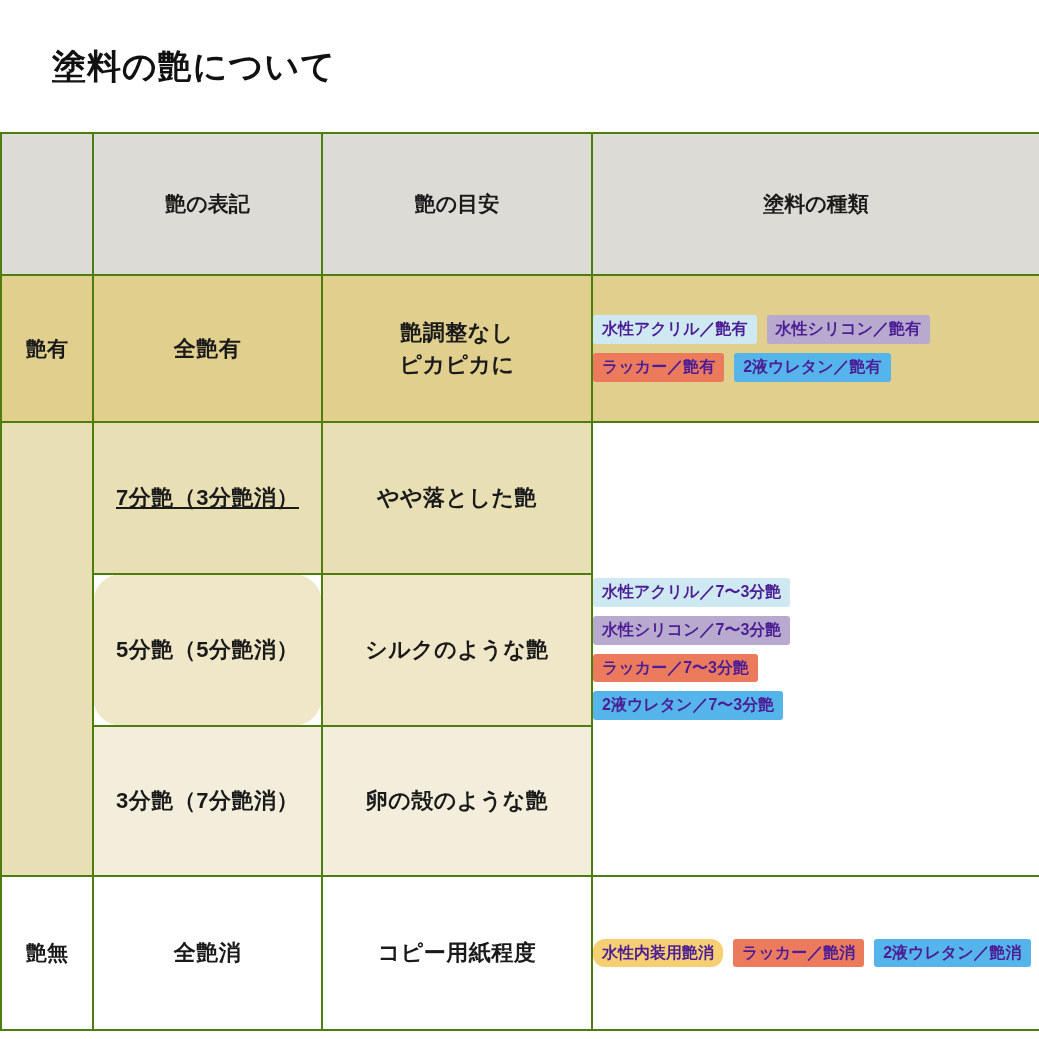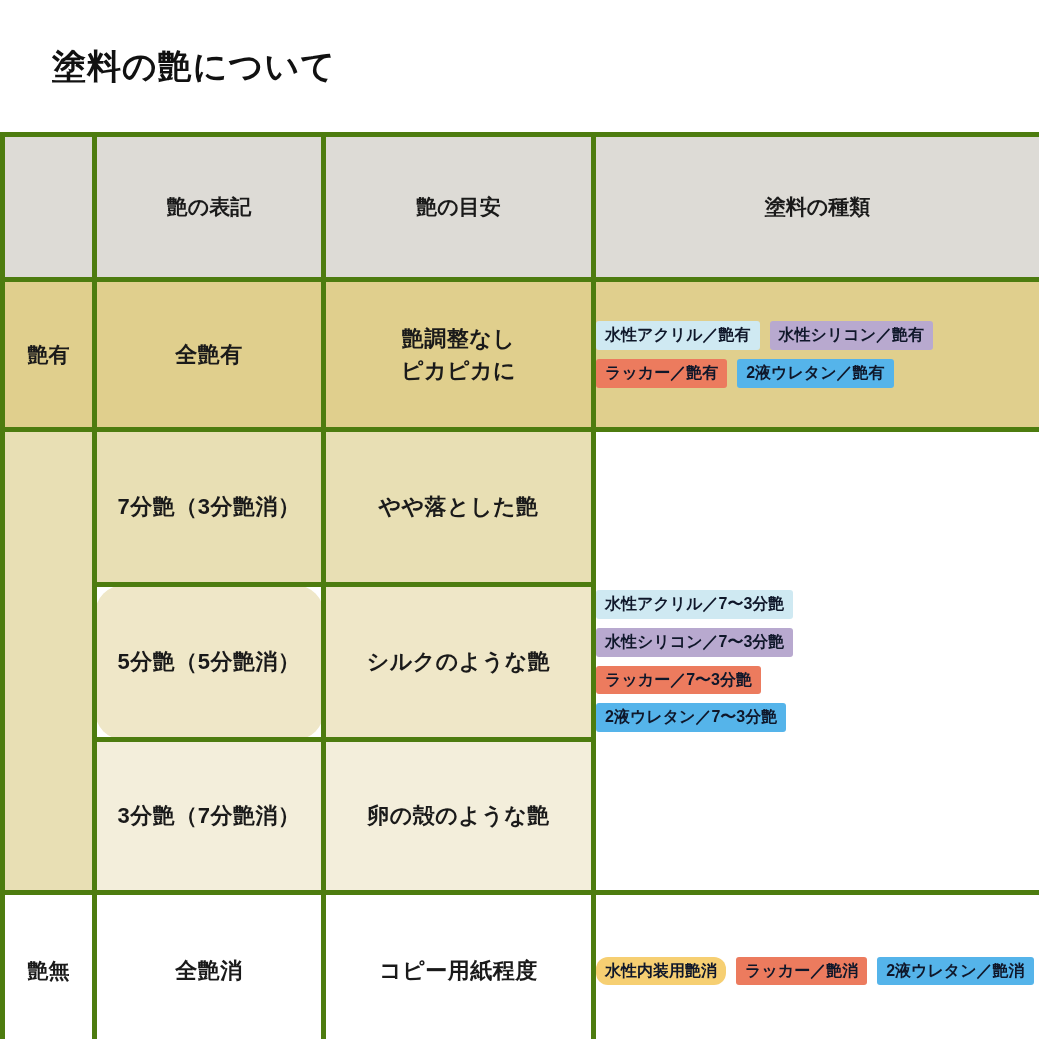--- a/index.html
+++ b/index.html
@@ -29,21 +29,21 @@
     color: #111111;
   }
   table.gloss-table {
     border-collapse: collapse;
     width: 1039px;
     margin-top: 42px;
     table-layout: fixed;
   }
   table.gloss-table td,
   table.gloss-table th {
-    border: 5px solid #4d7c0f;
+    border: 2px solid #4d7c0f;
     padding: 0;
     vertical-align: middle;
     text-align: center;
   }
   
   col.c1 { width: 92px; }
   col.c2 { width: 229px; }
   col.c3 { width: 270px; }
   col.c4 { width: 448px; }
 
@@ -103,21 +103,21 @@
     flex-wrap: wrap;
     gap: 9px 10px;
     align-items: flex-start;
   }
   .tag {
     display: inline-block;
     font-size: 16px;
     font-weight: bold;
     padding: 5px 9px 6px 9px;
     border-radius: 3px;
-    color: #0f172a;
+    color: #4c1d95;
     white-space: nowrap;
     line-height: 1.1;
   }
   .tag-acrylic  { background: #cfe9f2; }
   .tag-silicon  { background: #b8a9cf; }
   .tag-lacquer  { background: #ec7b5e; }
   .tag-urethane { background: #55b4ea; }
   .tag-interior { background: #f6cf72; border-radius: 12px; }
 
   .rowspan-group .tag-wrap {
@@ -162,21 +162,21 @@
             <span class="tag tag-acrylic">水性アクリル／艶有</span>
             <span class="tag tag-silicon">水性シリコン／艶有</span>
             <span class="tag tag-lacquer">ラッカー／艶有</span>
             <span class="tag tag-urethane">2液ウレタン／艶有</span>
           </div>
         </td>
       </tr>
 
       <tr class="row-7">
         <td class="label-cell" rowspan="3"></td>
-        <td class="name-cell" style="height:150px;">7分艶（3分艶消）</td>
+        <td class="name-cell" style="height:150px;text-decoration:underline;">7分艶（3分艶消）</td>
         <td class="guide-cell">やや落とした艶</td>
         <td class="types-cell rowspan-group" rowspan="3">
           <div class="tag-wrap">
             <span class="tag tag-acrylic">水性アクリル／7〜3分艶</span>
             <span class="tag tag-silicon">水性シリコン／7〜3分艶</span>
             <span class="tag tag-lacquer">ラッカー／7〜3分艶</span>
             <span class="tag tag-urethane">2液ウレタン／7〜3分艶</span>
           </div>
         </td>
       </tr>

